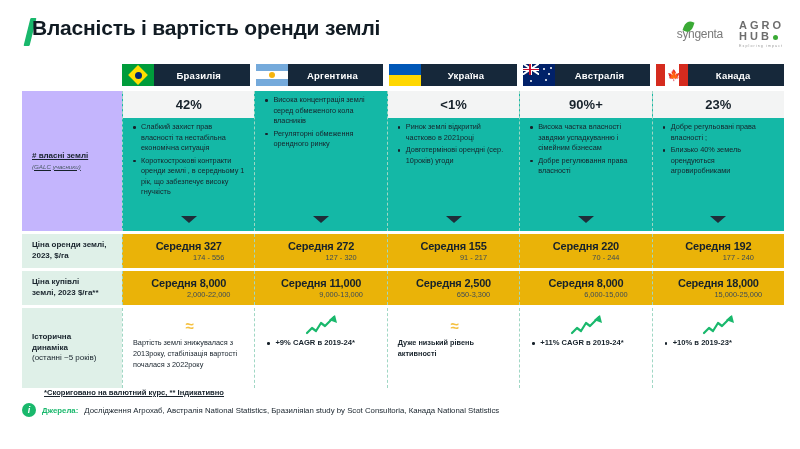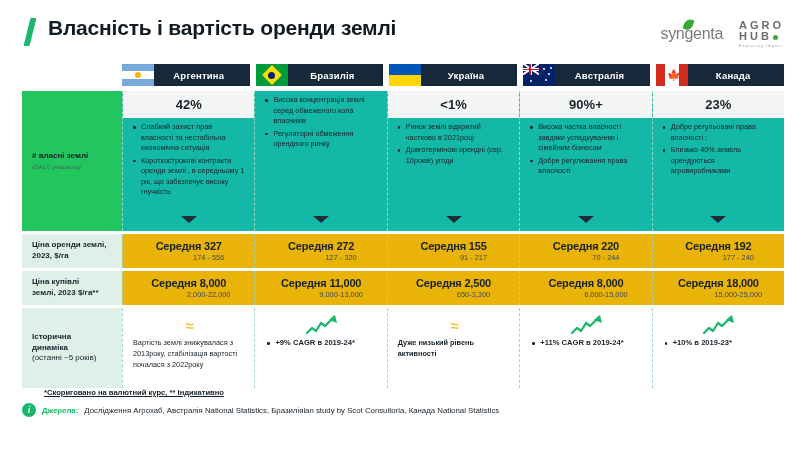--- a/index.html
+++ b/index.html
@@ -12,27 +12,27 @@
   }
   .slide{position:relative;width:800px;height:449px;background:#fff;box-sizing:border-box;}
 
   
   .header{position:absolute;left:0;top:0;width:800px;height:62px;}
   .accent-slash{
     position:absolute;left:27px;top:18px;width:6px;height:28px;
     background:#19b86c;transform:skewX(-14deg);border-radius:1px;
   }
   .title{
-    position:absolute;left:48px;top:16px;
+    position:absolute;left:32px;top:16px;
     font-size:21px;font-weight:bold;letter-spacing:-0.2px;color:#111b23;
     white-space:nowrap;
   }
   .logos{position:absolute;right:16px;top:20px;display:flex;align-items:center;gap:16px;}
   .syngenta{
-    position:relative;font-size:16px;color:#7a7a7a;letter-spacing:-0.3px;font-weight:400;
+    position:relative;font-size:12px;color:#7a7a7a;letter-spacing:-0.3px;font-weight:400;
   }
   .syn-leaf{
     position:absolute;right:30px;top:-6px;width:9px;height:11px;
     background:#3aaa35;border-radius:70% 0 60% 0;transform:rotate(18deg);
   }
   .agrohub{line-height:1;text-align:left;}
   .agrohub .ah-line{font-size:11px;font-weight:bold;letter-spacing:3px;color:#6d6d6d;}
   .agrohub .ah-dot{display:inline-block;width:5px;height:5px;border-radius:50%;background:#3aaa35;vertical-align:middle;margin-left:1px;}
   .agrohub .ah-sub{font-size:3.6px;letter-spacing:1.1px;color:#9a9a9a;margin-top:3px;}
 
@@ -82,21 +82,21 @@
   .fl-au .cross-h2{position:absolute;left:0;top:4.6px;width:16px;height:1.8px;background:#c8102e;}
   .fl-au .cross-v2{position:absolute;left:6.6px;top:0;width:1.8px;height:11px;background:#c8102e;}
   .fl-au .st{position:absolute;background:#fff;width:2px;height:2px;border-radius:50%;}
   .fl-ca{background:#fff;}
   .fl-ca .bar{position:absolute;top:0;width:9px;height:100%;background:#d52b1e;}
   .fl-ca .bl{left:0;} .fl-ca .br{right:0;}
   .fl-ca .leaf{position:absolute;left:50%;top:50%;margin:-5px 0 0 -5px;width:10px;height:10px;color:#d52b1e;font-size:11px;line-height:10px;text-align:center;}
 
   
   .r1{min-height:140px;}
-  .r1 .label-cell{background:#22c55e;}
+  .r1 .label-cell{background:#c4b5fd;text-decoration:underline;}
   .r1 .cell{background:#14b8a6;padding:0;}
   .pct{
     text-align:center;font-size:13px;font-weight:bold;color:#17222b;
     padding:6px 0 6px 0;background:#f3f4f4;
   }
   .bullets{padding:4px 8px 0 10px;}
   .bullets li{
     font-size:7.3px;line-height:1.45;color:#17222b;margin-bottom:2px;
     list-style:none;position:relative;padding-left:8px;
   }
@@ -161,32 +161,32 @@
       </div>
     </div>
   </div>
 
   <div class="table">
 
     <div class="row hdr-row">
       <div class="hdr-spacer"></div>
 
       <div class="hdr-cell">
-        <div class="flag fl-ar">
-            <span class="sun"></span>
-          </div>
-        <div class="hdr-name">Аргентина</div>
-      </div>
-
-      <div class="hdr-cell">
         <div class="flag fl-br">
             <span class="rhomb"></span>
             <span class="circ"></span>
           </div>
         <div class="hdr-name">Бразилія</div>
+      </div>
+
+      <div class="hdr-cell">
+        <div class="flag fl-ar">
+            <span class="sun"></span>
+          </div>
+        <div class="hdr-name">Аргентина</div>
       </div>
 
       <div class="hdr-cell">
         <div class="flag fl-ua"></div>
         <div class="hdr-name">Україна</div>
       </div>
 
       <div class="hdr-cell">
         <div class="flag fl-au">
           <span class="uj"></span>

